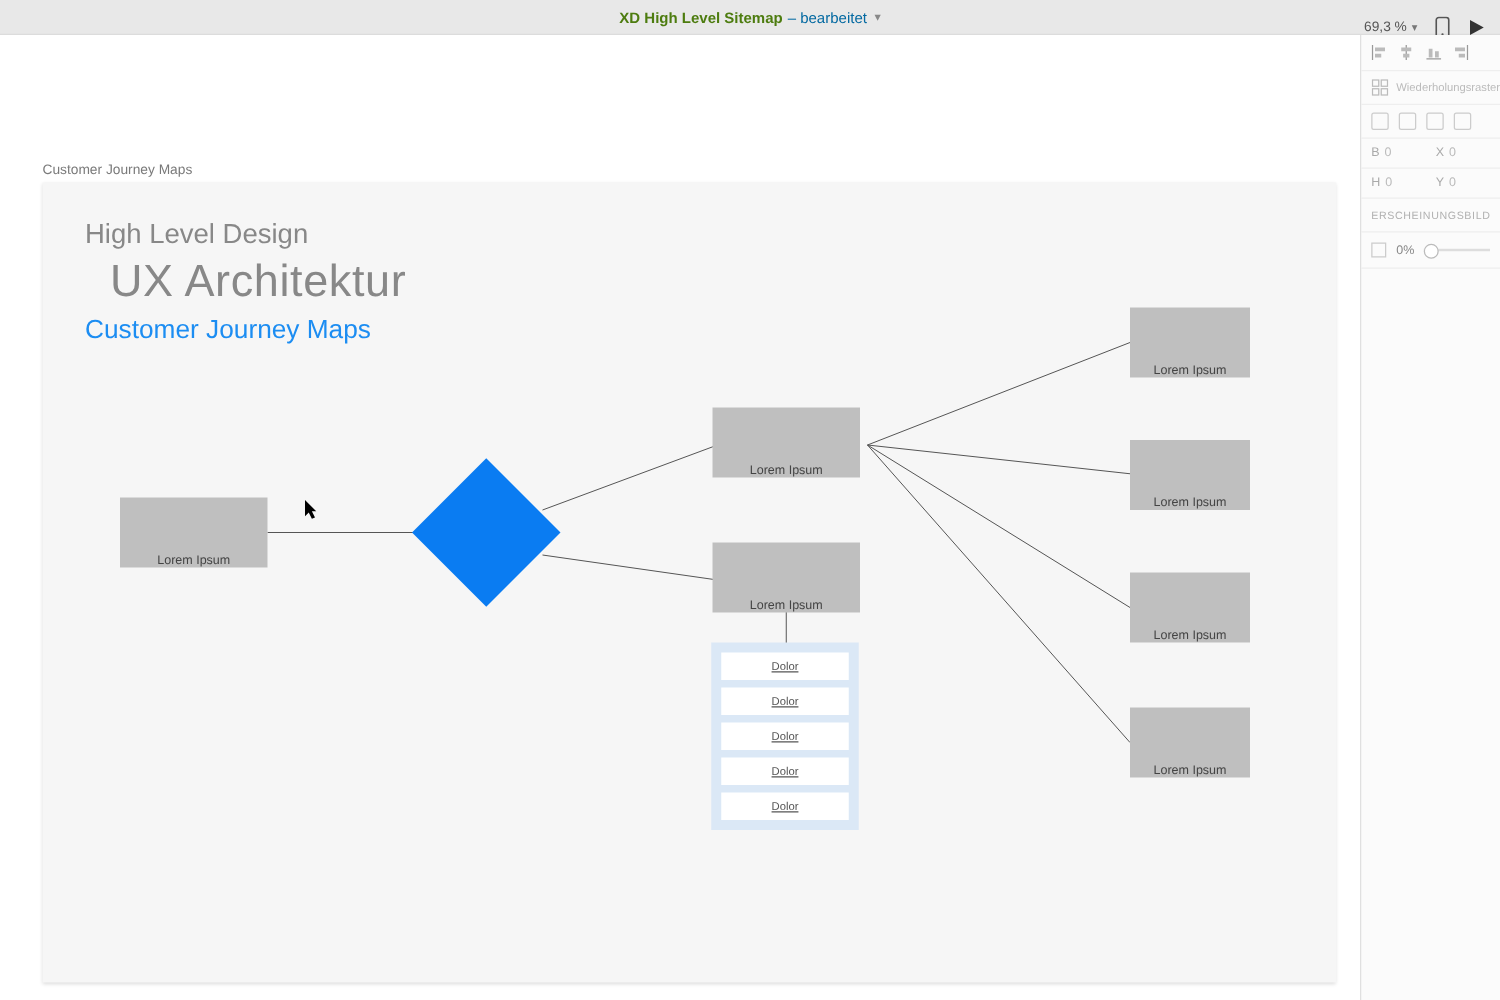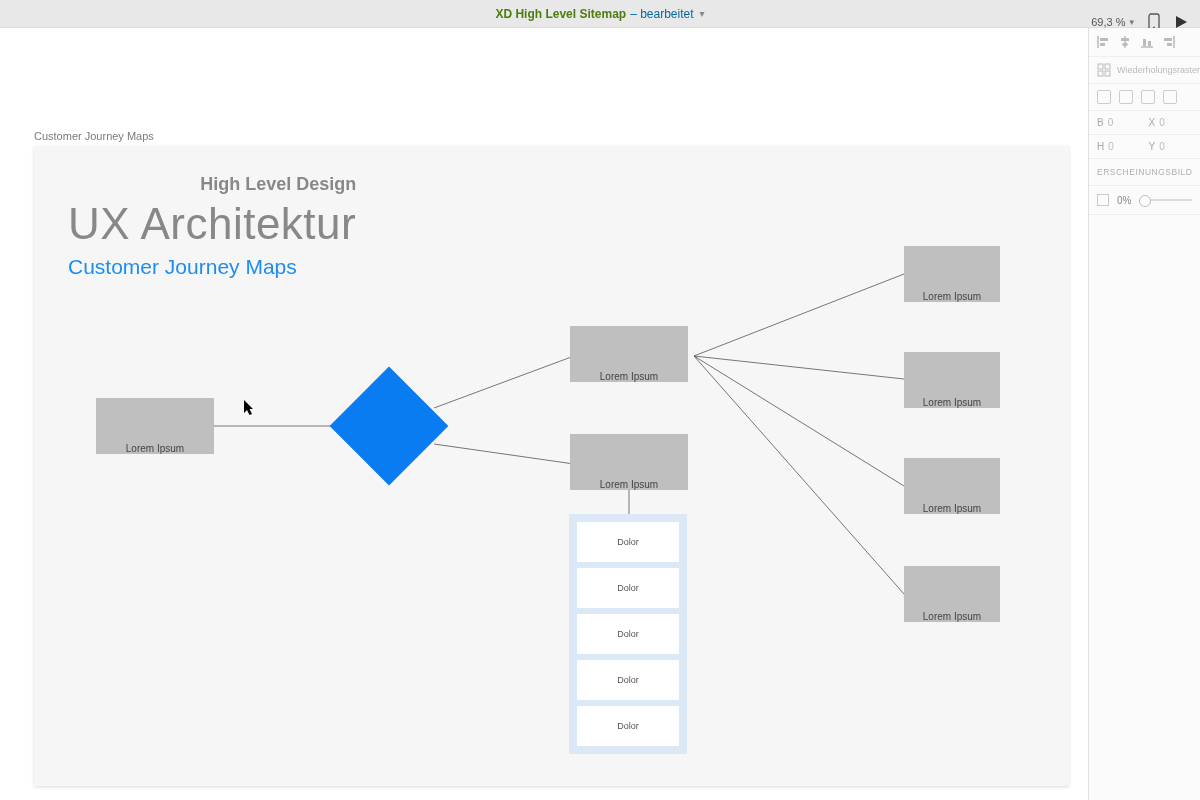--- a/index.html
+++ b/index.html
@@ -24,41 +24,41 @@
     position: absolute; left: 0; top: 28px; width: 1088px; height: 772px; background: #ffffff;
   }
   .artboard-label {
     position: absolute; left: 34px; top: 102px; font-size: 11px; color: #7a7a7a;
   }
   .artboard {
     position: absolute; left: 34px; top: 118px; width: 1035px; height: 640px; background: #f6f6f6;
     box-shadow: 0 1px 3px rgba(0,0,0,0.15);
   }
   .heading-group { position: absolute; left: 34px; top: 28px; }
-  .h-sub { font-size: 18px; color: #888; font-weight: 700; margin-bottom: 4px; text-align: right; }
-  .h-main { font-size: 44px; color: #888; font-weight: 400; letter-spacing: 0.5px; margin-bottom: 6px; }
+  .h-sub { font-size: 22px; color: #888; font-weight: 400; margin-bottom: 4px; }
+  .h-main { font-size: 36px; color: #888; font-weight: 400; letter-spacing: 0.5px; margin-bottom: 6px; margin-left: 20px; }
   .h-link { font-size: 21px; color: #1c8df2; font-weight: 400; }
 
   svg.connectors { position: absolute; left: 0; top: 0; width: 1035px; height: 640px; pointer-events: none; }
   svg.connectors line { stroke: #555; stroke-width: 0.8; }
 
   .node {
     position: absolute; background: #bfbfbf; display: flex; align-items: flex-end; justify-content: center;
     font-size: 10px; color: #444;
   }
   .diamond {
     position: absolute; width: 84px; height: 84px; background: #0a7cf2; transform: rotate(45deg);
   }
 
   .sub-panel {
     position: absolute; background: #dbe8f6; display: flex; flex-direction: column; gap: 6px; padding: 8px;
   }
   .sub-item {
-    background: #fff; height: 40px; display: flex; align-items: center; justify-content: center;
-    font-size: 9px; color: #555;
+    background: #fff; height: 22px; display: flex; align-items: center; justify-content: center;
+    font-size: 9px; color: #555; text-decoration: underline;
   }
 
   .cursor {
     position: absolute; width: 12px; height: 16px; pointer-events: none;
   }
 
   .right-panel {
     position: absolute; right: 0; top: 28px; width: 112px; height: 772px; background: #fbfbfb;
     border-left: 1px solid #e0e0e0; font-size: 10px; color: #888;
   }

